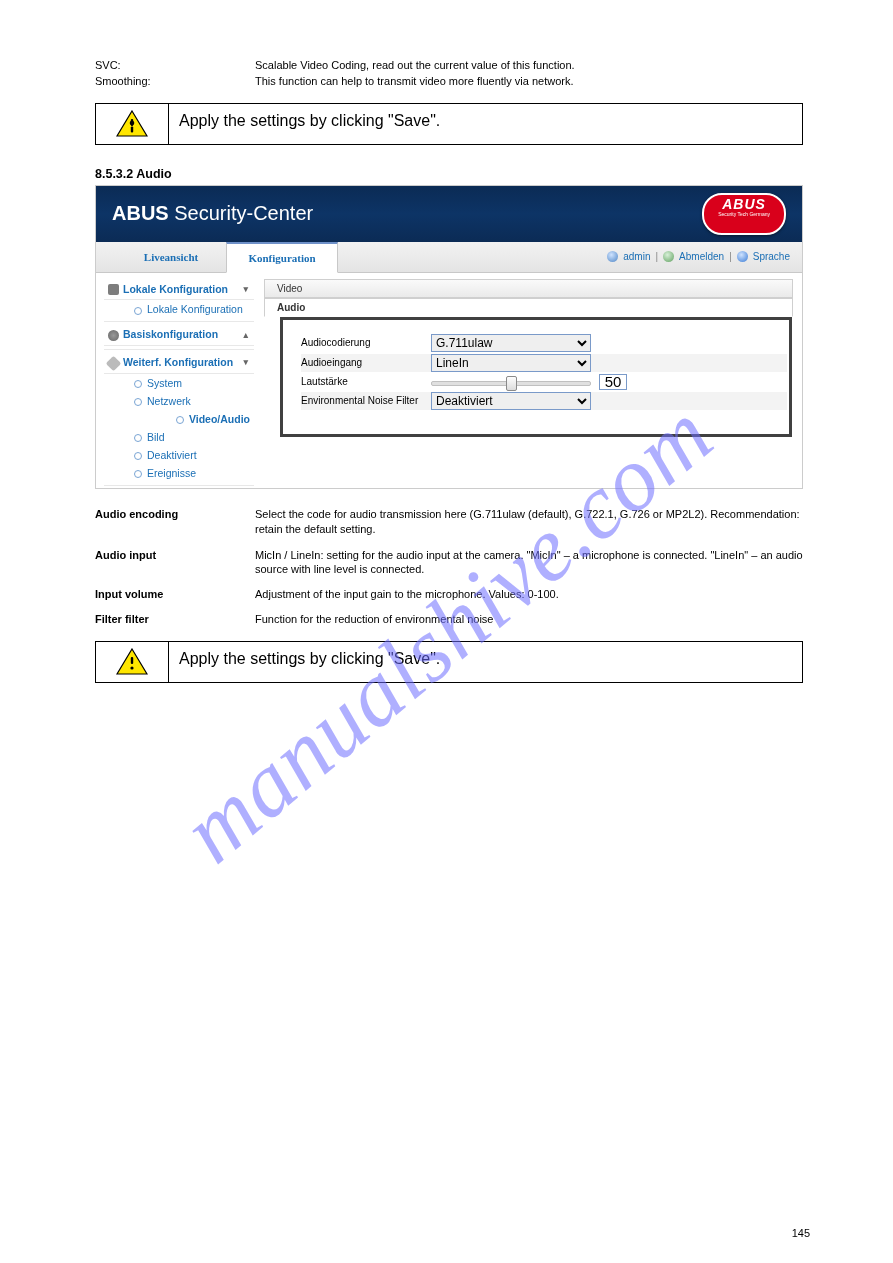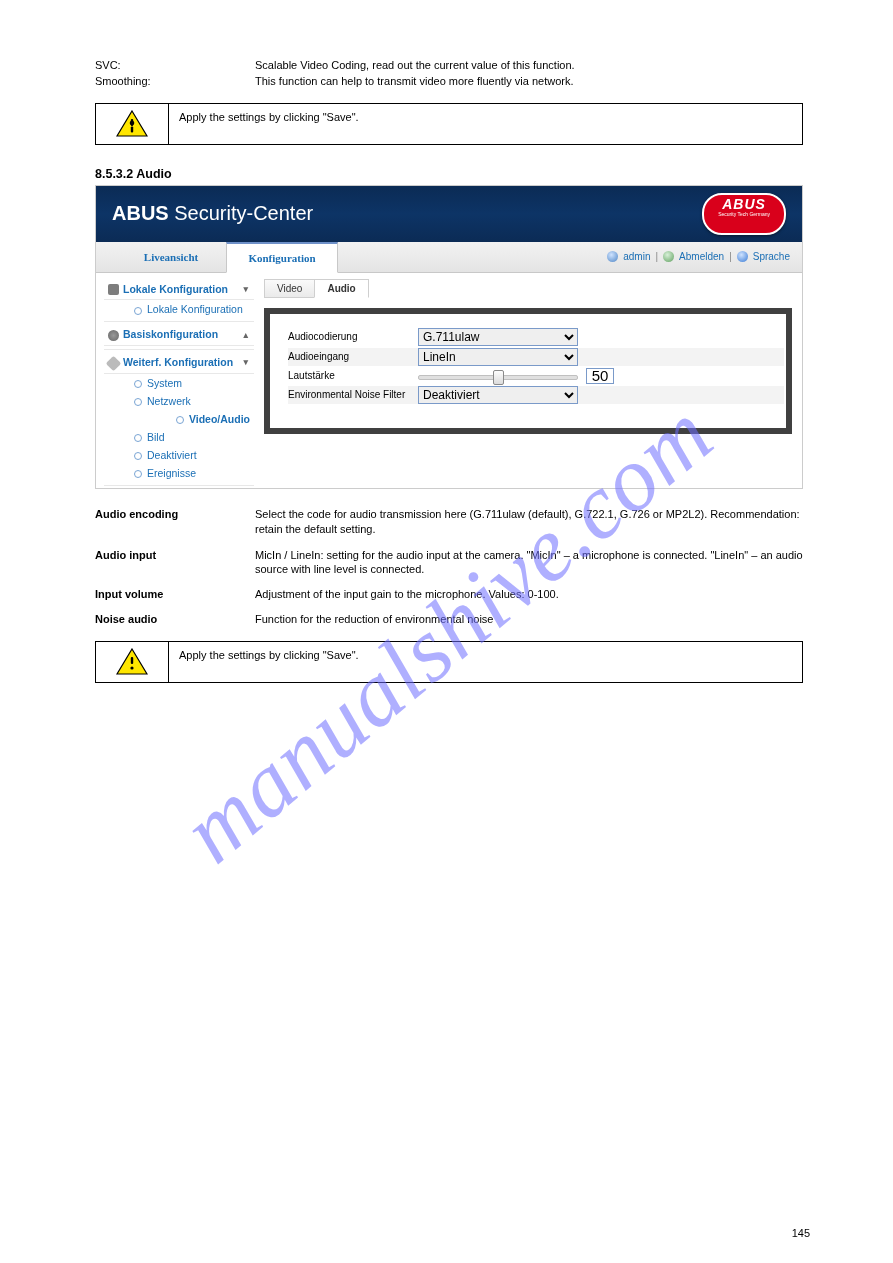--- a/index.html
+++ b/index.html
@@ -7,21 +7,21 @@
   
   .wm{position:absolute;left:50%;top:50%;transform:translate(-50%,-50%) rotate(-40deg);font-size:92px;font-weight:500;color:rgba(110,110,255,0.55);font-style:italic;letter-spacing:1px;pointer-events:none;user-select:none;white-space:nowrap;z-index:20;font-family:"Segoe Script","Comic Sans MS",cursive;}
   
   h3{font-size:12.5px;font-weight:bold;margin:0 0 8px 0;}
   .sec{margin:8px 0 14px 0;line-height:1.35;}
   .row{display:flex;margin:1px 0;}
   .row .k{flex:0 0 160px;}
   .row .v{flex:1;}
   .notebox{border:1px solid #000;display:flex;margin:8px 0 22px 0;}
   .notebox .icn{flex:0 0 60px;border-right:1px solid #000;display:flex;align-items:center;justify-content:center;padding:6px;}
-  .notebox .txt{flex:1;padding:6px 10px;font-size:11px;line-height:1.35;}
+  .notebox .txt{flex:1;padding:6px 10px;font-size:16px;line-height:1.35;}
   .warn{width:32px;height:28px;}
   .warn svg{width:100%;height:100%;}
   .section-title{font-size:12.5px;font-weight:bold;margin:6px 0 4px 0;}
   
   .shot{border:1px solid #ccc;margin:4px 0 18px 0;position:relative;z-index:1;}
   .banner{height:56px;background:linear-gradient(#0b2b55,#0d3466,#0b2b55);display:flex;align-items:center;justify-content:space-between;padding:0 16px;}
   .banner .btxt{color:#fff;font-size:20px;}
   .banner .btxt b{font-weight:bold;}
   .logo{background:#d9001b;border:2px solid #fff;border-radius:20px;height:32px;padding:2px 14px 4px 14px;color:#fff;text-align:center;box-shadow:0 1px 3px rgba(0,0,0,.5);}
   .logo .big{font-weight:900;font-size:14px;font-style:italic;letter-spacing:1px;line-height:14px;}
@@ -42,24 +42,24 @@
   .shead .ic{width:11px;height:11px;margin-right:4px;display:inline-block;vertical-align:middle;}
   .shead .ic.sys{background:#7d7d7d;border-radius:2px;}
   .shead .ic.gear{background:radial-gradient(#999,#666);border-radius:50%;}
   .shead .ic.wr{background:#bbb;transform:rotate(45deg);border-radius:2px;}
   .chev{font-size:9px;color:#666;}
   .ssub{padding:3px 4px 3px 30px;color:#1b6fb5;border-bottom:0 solid #e8e8e8;cursor:pointer;}
   .ssub .b{width:6px;height:6px;border:1px solid #7aa5d4;border-radius:50%;display:inline-block;margin-right:5px;vertical-align:middle;}
   .ssub.active{font-weight:bold;text-align:right;}
   .sgroup{border-bottom:1px solid #e8e8e8;padding-bottom:3px;margin-bottom:2px;}
   .content{flex:1;padding:6px 10px 10px 10px;}
-  .subtabs{display:flex;gap:0;margin-bottom:10px;}
+  .subtabs{display:flex;gap:0;flex-direction:column;}
   .subtab{border:1px solid #cfcfcf;background:linear-gradient(#fafafa,#eaeaea);padding:3px 12px;font-size:10px;color:#333;cursor:pointer;margin-right:-1px;}
   .subtab.active{background:#fff;border-bottom-color:#fff;font-weight:bold;}
-  .panel{border:6px solid #404040;padding:12px 2px 22px 18px;}
+  .panel{border:3px solid #404040;padding:12px 2px 22px 18px;margin-left:16px;}
   .fr{display:flex;align-items:center;margin:2px 0;font-size:10px;}
   .fr.alt{background:#f3f3f3;}
   .fr .flab{flex:0 0 130px;}
   .fr select{width:160px;font-size:12px;height:18px;border:1px solid #7a9ac9;}
   .fr .slider{flex:0 0 160px;height:14px;position:relative;}
   .fr .slider .track{position:absolute;top:6px;left:0;right:0;height:3px;background:#e0e0e0;border:1px solid #c0c0c0;border-radius:2px;}
   .fr .slider .thumb{position:absolute;top:1px;width:9px;height:13px;background:linear-gradient(#fdfdfd,#dcdcdc);border:1px solid #8a8a8a;border-radius:2px;}
   .fr .valbox{width:26px;height:14px;border:1px solid #7a9ac9;font-size:15px;text-align:center;margin-left:8px;line-height:14px;}
   .savebar{margin-top:6px;display:flex;justify-content:flex-end;}
   .savebtn{border:1px solid #aaa;background:linear-gradient(#fdfdfd,#e7e7e7);padding:3px 12px;font-size:10.5px;cursor:pointer;}
@@ -194,21 +194,21 @@
     </div>
     <div class="row" style="margin-top:11px;justify-content:center;">
       <div class="k"><b>Audio input</b></div>
       <div class="v">MicIn / LineIn: setting for the audio input at the camera. "MicIn" –  a microphone is connected. "LineIn" – an audio source with line level is connected.</div>
     </div>
     <div class="row" style="margin-top:10px;">
       <div class="k"><b>Input volume</b></div>
       <div class="v">Adjustment of the input gain to the microphone. Values: 0-100.</div>
     </div>
     <div class="row" style="margin-top:10px;">
-      <div class="k"><b>Noise audio</b></div>
+      <div class="k"><b>Filter filter</b></div>
       <div class="v">Function for the reduction of environmental noise</div>
     </div>
   </div>
 
   <div class="notebox">
     <div class="icn">
       <div class="warn">
         <svg viewBox="0 0 32 28">
             <polygon points="16,1 31,26 1,26" fill="#ffe600" stroke="#000" stroke-width="1.2"></polygon>
             <rect x="14.8" y="9" width="2.4" height="7" rx="1" fill="#000"></rect>

